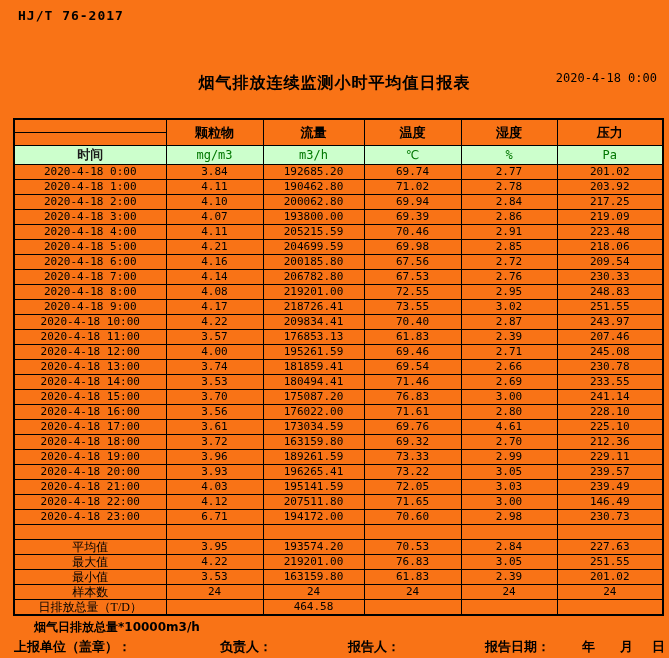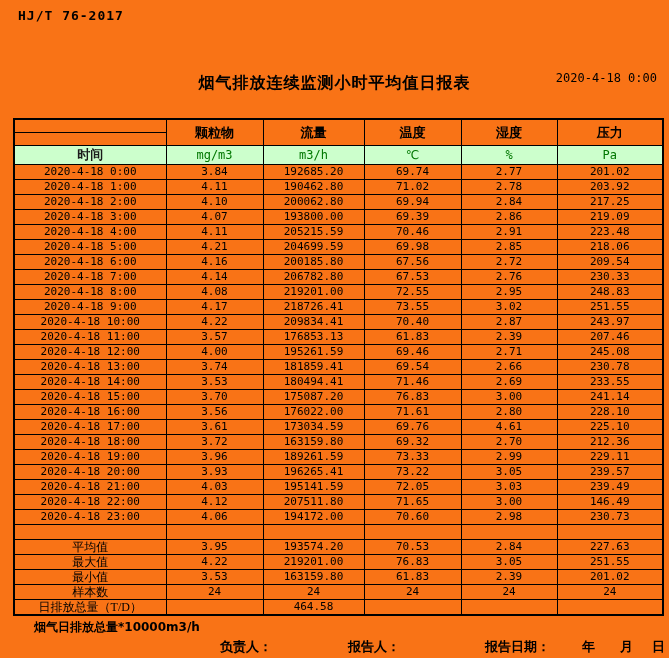--- a/index.html
+++ b/index.html
@@ -315,21 +315,21 @@
         <tr data-name="data-row">
           <td data-name="time-cell">2020-4-18 22:00</td>
           <td data-name="value-cell">4.12</td>
           <td data-name="value-cell">207511.80</td>
           <td data-name="value-cell">71.65</td>
           <td data-name="value-cell">3.00</td>
           <td data-name="value-cell">146.49</td>
         </tr>
         <tr data-name="data-row">
           <td data-name="time-cell">2020-4-18 23:00</td>
-          <td data-name="value-cell">4.06</td>
+          <td data-name="value-cell">6.71</td>
           <td data-name="value-cell">194172.00</td>
           <td data-name="value-cell">70.60</td>
           <td data-name="value-cell">2.98</td>
           <td data-name="value-cell">230.73</td>
         </tr>
         <tr data-name="spacer-row">
           <td data-name="spacer-cell"></td>
           <td data-name="value-cell"></td>
           <td data-name="value-cell"></td>
           <td data-name="value-cell"></td>
@@ -375,20 +375,21 @@
           <td data-name="value-cell"></td>
           <td data-name="value-cell"></td>
           <td data-name="value-cell"></td>
         </tr>
       </tbody>
   </table>
 
   <div class="footnote" data-name="emission-total-note">烟气日排放总量*10000m3/h</div>
 
   <div class="sig-line" data-name="signature-line">
+    <span class="sig-unit" data-name="reporting-unit-label">上报单位（盖章）：</span>
     <span class="sig-resp" data-name="responsible-person-label">负责人：</span>
     <span class="sig-reporter" data-name="reporter-label">报告人：</span>
     <span class="sig-date" data-name="report-date-label">报告日期：</span>
     <span class="sig-year" data-name="year-label">年</span>
     <span class="sig-month" data-name="month-label">月</span>
     <span class="sig-day" data-name="day-label">日</span>
   </div>
 
 </div>
 

